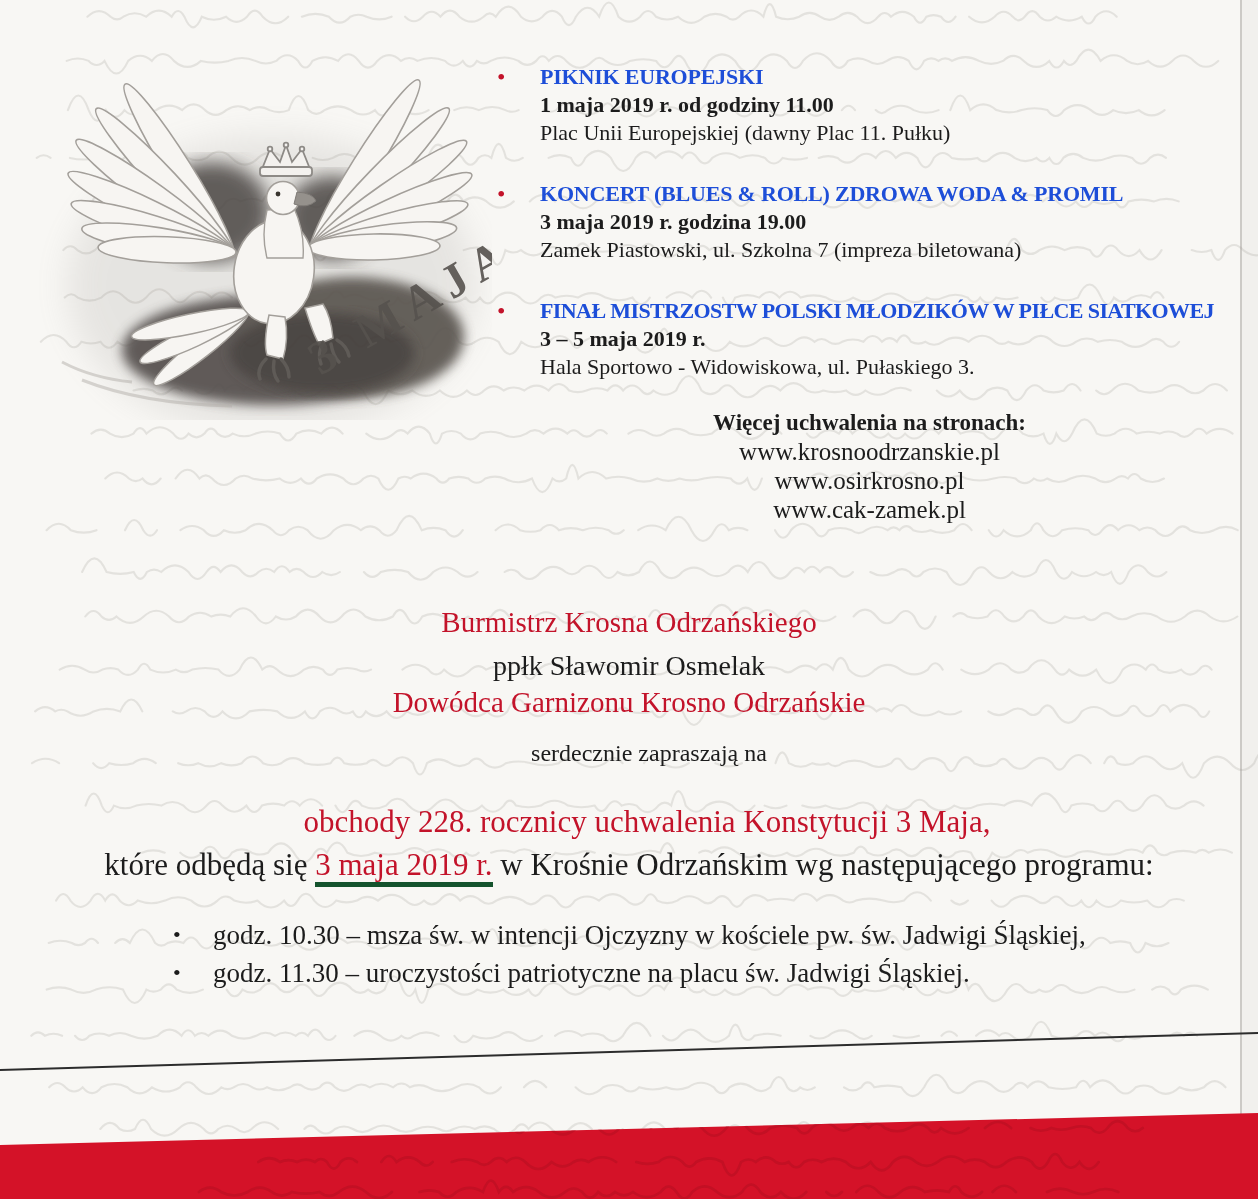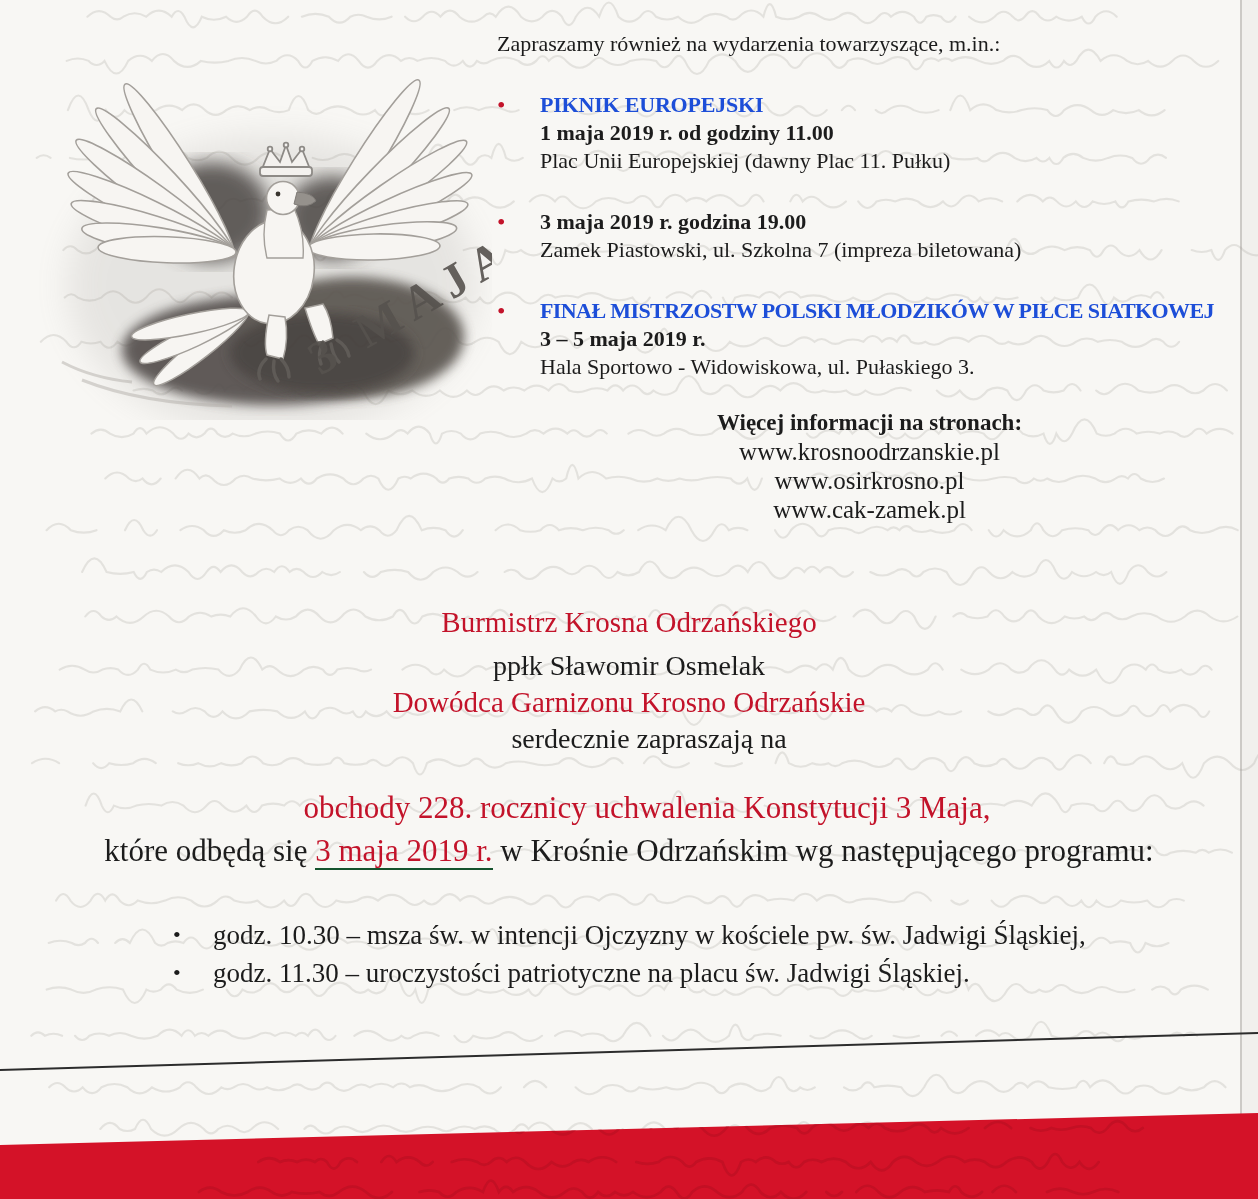--- a/index.html
+++ b/index.html
@@ -23,24 +23,24 @@
   .event-venue{font-size:22px;line-height:28px;}
   #more-info{margin-top:28px;text-align:center;}
   .more-heading{font-size:23px;font-weight:bold;line-height:28px;}
   .website{font-size:25px;line-height:29px;}
 
   
   #invitation{position:absolute;left:0;top:604px;width:1258px;text-align:center;}
   .host-name{font-size:28px;line-height:36px;}
   .host-title{font-size:29px;line-height:36px;color:#c3132a;}
   .gap8{height:8px;}
-  .invite-line{font-size:28px;line-height:38px;padding-left:40px;}
+  .invite-line{margin-top:14px;font-size:24px;line-height:38px;padding-left:40px;}
   .event-line{margin-top:30px;font-size:31px;line-height:40px;color:#c3132a;padding-left:36px;}
   .date-line{margin-top:2px;font-size:31px;line-height:42px;}
-  .date-highlight{color:#c3132a;border-bottom:2px solid #14532d;}
+  .date-highlight{color:#c3132a;border-bottom:5px solid #14532d;}
 
   
   #program{position:absolute;left:173px;top:916px;width:1000px;}
   .program-item{display:flex;font-size:27px;line-height:38px;}
   .program-item .pbullet{width:40px;flex:0 0 40px;font-size:22px;}
 </style>
 </head>
 <body>
 
 <div id="page">
@@ -158,50 +158,50 @@
       <path d="M60 330 q60 24 150 26"></path>
         <path d="M40 312 q30 16 70 20"></path>
     </g>
 
     <g transform="rotate(-30 300 325)">
       <text x="298" y="325" font-family="Liberation Serif, DejaVu Serif, serif" font-size="48" font-weight="bold" letter-spacing="9" fill="#56524e" opacity=".9">3 MAJA</text>
     </g>
   </svg>
 
   <div id="side-events">
-    <div class="intro">Zapraszamy również na wydarzenia towarzyszące, m.in.:</div>
 
     <div class="event">
       <span class="bullet">•</span>
       <div class="event-body">
         <div class="event-title">PIKNIK EUROPEJSKI</div>
         <div class="event-date">1 maja 2019 r. od godziny 11.00</div>
         <div class="event-venue">Plac Unii Europejskiej (dawny Plac 11. Pułku)</div>
       </div>
     </div>
 
     <div class="event">
       <span class="bullet">•</span>
       <div class="event-body">
+        <div class="event-title">KONCERT (BLUES &amp; ROLL) ZDROWA WODA &amp; PROMIL</div>
         <div class="event-date">3 maja 2019 r. godzina 19.00</div>
         <div class="event-venue">Zamek Piastowski, ul. Szkolna 7 (impreza biletowana)</div>
       </div>
     </div>
 
     <div class="event">
       <span class="bullet">•</span>
       <div class="event-body">
         <div class="event-title" style="letter-spacing:-0.6px">FINAŁ MISTRZOSTW POLSKI MŁODZIKÓW W PIŁCE SIATKOWEJ</div>
         <div class="event-date">3 – 5 maja 2019 r.</div>
         <div class="event-venue">Hala Sportowo - Widowiskowa, ul. Pułaskiego 3.</div>
       </div>
     </div>
 
     <div id="more-info">
-      <div class="more-heading">Więcej informacji na stronach:</div>
+      <div class="more-heading">Więcej uchwalenia na stronach:</div>
       <div class="website">www.krosnoodrzanskie.pl</div>
       <div class="website">www.osirkrosno.pl</div>
       <div class="website">www.cak-zamek.pl</div>
     </div>
   </div>
 
   <div id="invitation">
     <div class="host-title">Burmistrz Krosna Odrzańskiego</div>
     <div class="gap8"></div>
     <div class="host-name">ppłk Sławomir Osmelak</div>

